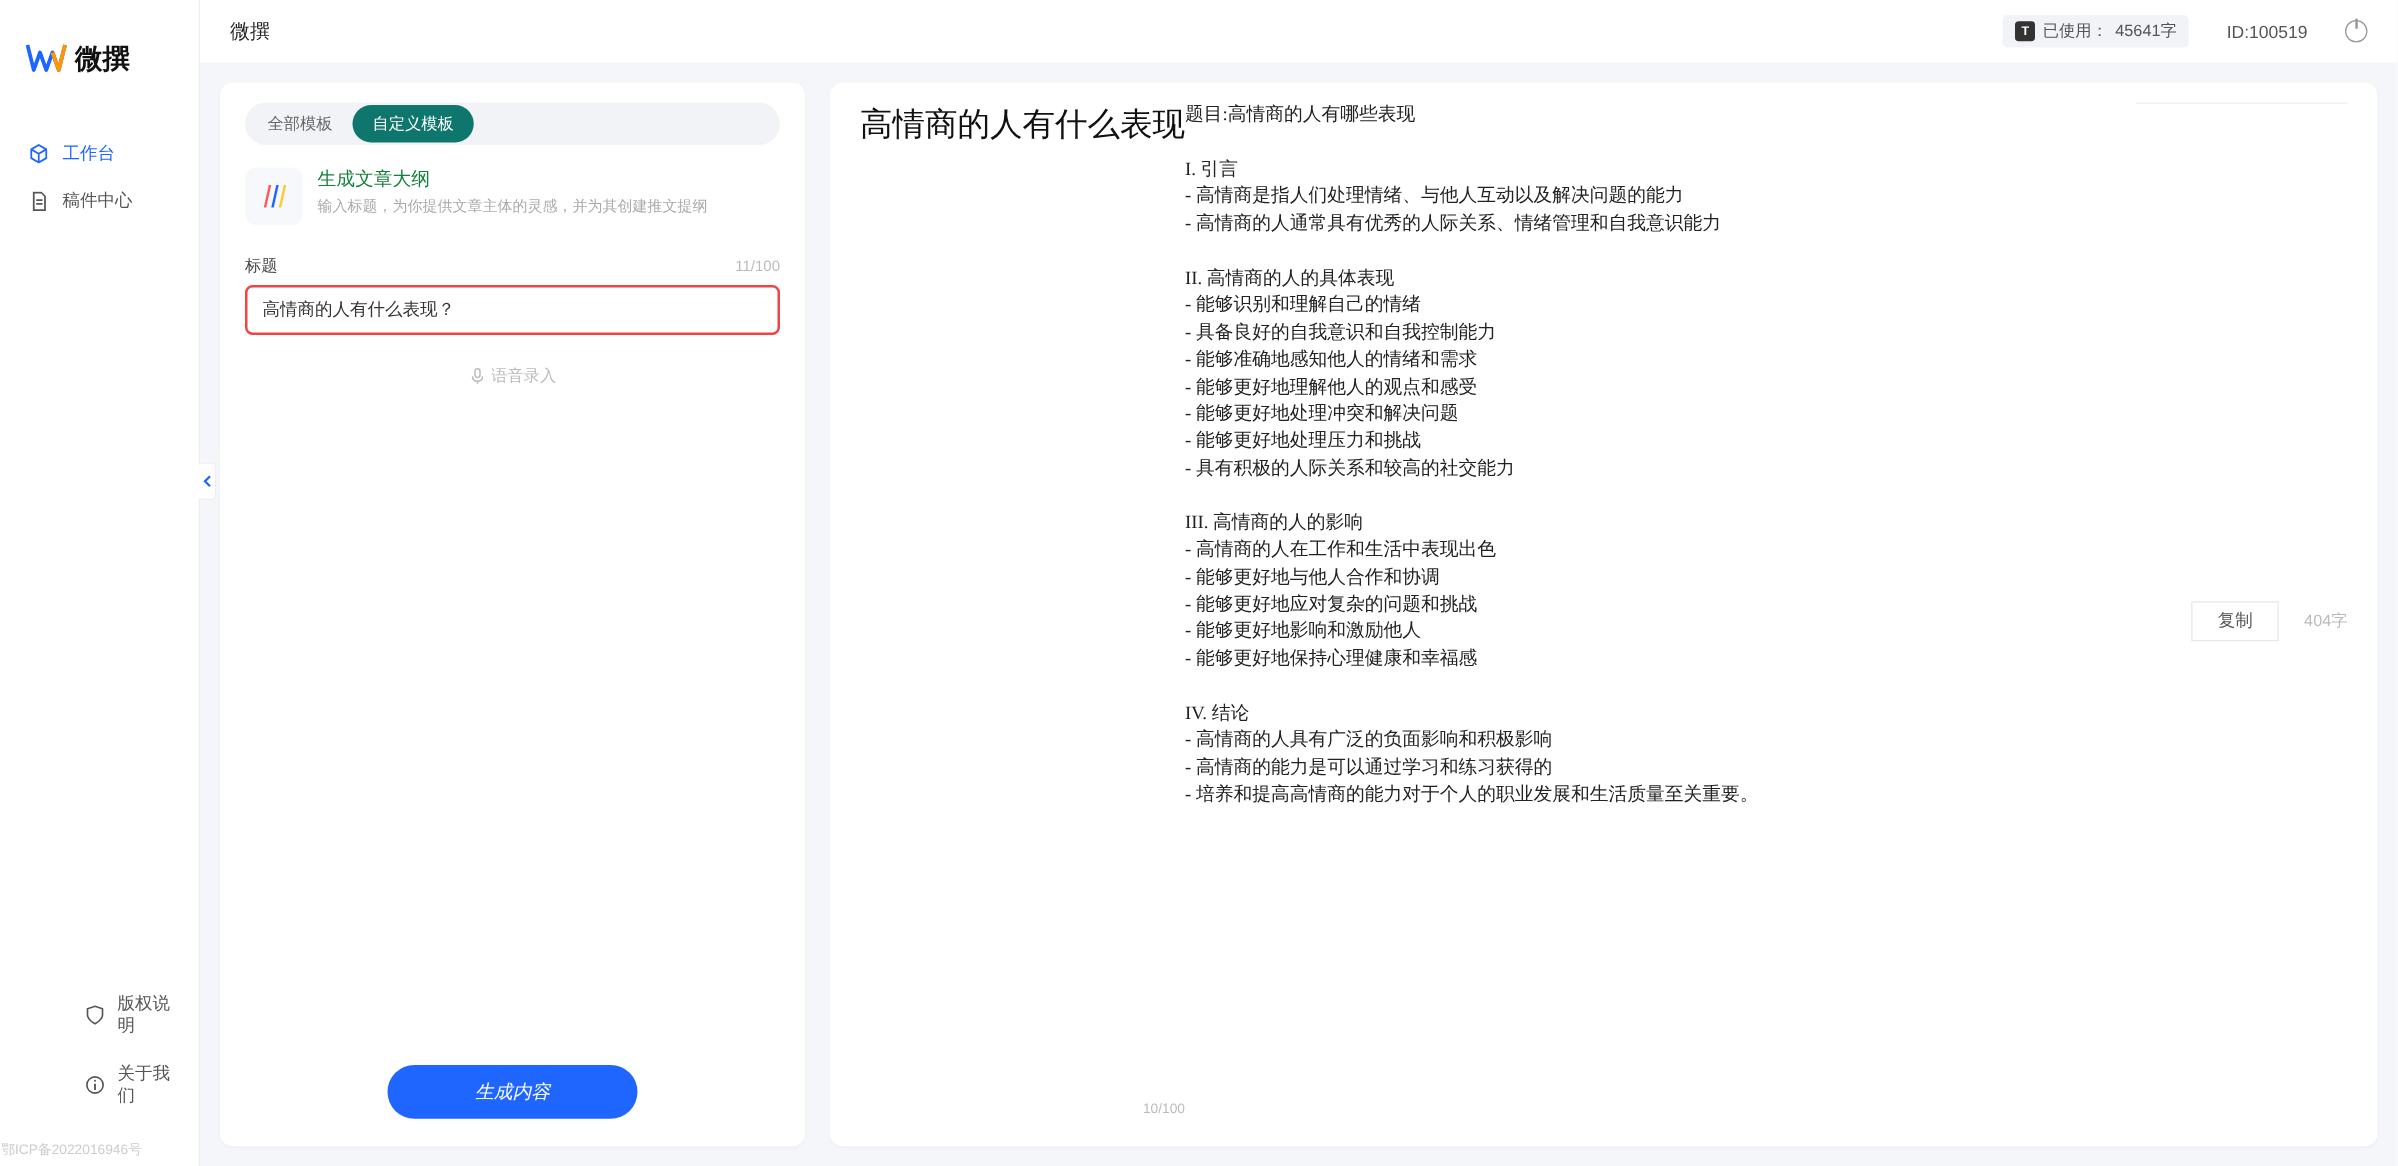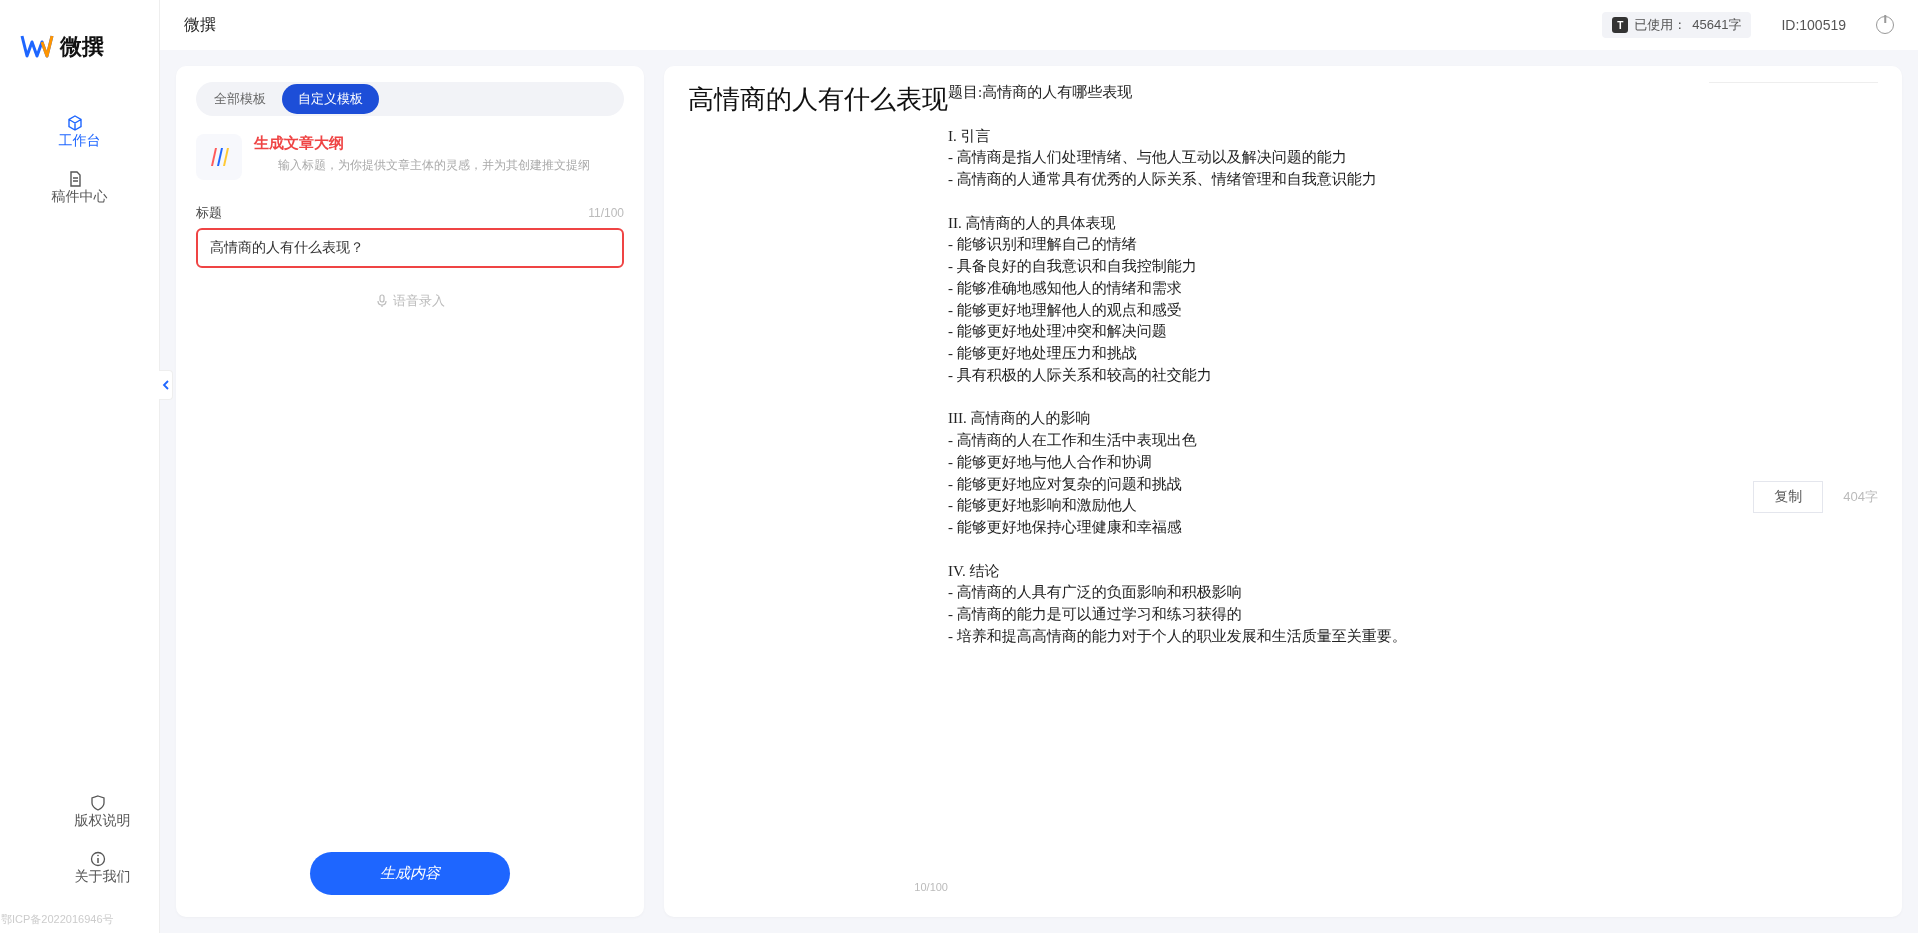--- a/index.html
+++ b/index.html
@@ -24,21 +24,21 @@
   padding-top: 30px;
   position: relative;
 }
 .logo-wrap { display: flex; align-items: center; padding: 0 20px 40px; }
 .logo-icon { width: 34px; height: 34px; margin-right: 6px; display: flex; align-items: center; justify-content: center; }
 .logo-text { font-size: 22px; font-weight: 700; color: #111; }
 .nav-list { flex: 1; padding: 0 10px; }
 .nav-item {
   display: flex; align-items: center;
   padding: 10px 12px; border-radius: 6px;
-  cursor: pointer; color: #555; flex-direction: column;
+  cursor: pointer; color: #555;
 }
 .nav-item.active { color: #1e66ff; }
 .nav-item .nicon { width: 18px; height: 18px; margin-right: 10px; display: flex; align-items: center; justify-content: center; }
 .sidebar-bottom { padding: 0 10px 10px; margin-left: 46px; }
 .sidebar-bottom .nav-item { color: #555; }
 .icp { font-size: 11px; color: #ccc; padding: 6px 1px; }
 .sidebar-collapse {
   position: absolute; right: -14px; top: 370px;
   width: 14px; height: 30px; background: #fff;
   border: 1px solid #eee; border-left: none;
@@ -80,29 +80,29 @@
 }
 .left-panel { width: 468px; padding: 16px 20px; }
 .tabs {
   display: inline-flex; background: #f2f3f7; border-radius: 20px; padding: 2px;
   margin-bottom: 18px;
 }
 .tab {
   padding: 6px 16px; border-radius: 18px; font-size: 13px; cursor: pointer;
   color: #666;
 }
-.tab.active { background: #1d4ed8; color: #fff; }
+.tab.active { background: #0f766e; color: #fff; }
 
 .template-card { display: flex; gap: 12px; margin-bottom: 24px; }
 .template-icon {
   width: 46px; height: 46px; border-radius: 8px; background: #f7f8fc;
   display: flex; align-items: center; justify-content: center; font-size: 20px;
 }
-.template-title { font-size: 15px; font-weight: 700; color: #ef4444; margin-bottom: 4px; }
-.template-desc { font-size: 12px; color: #aaa; margin-left: 24px; }
+.template-title { font-size: 15px; font-weight: 400; color: #15803d; margin-bottom: 4px; }
+.template-desc { font-size: 12px; color: #aaa; }
 
 .field-label-row { display: flex; justify-content: space-between; align-items: center; margin-bottom: 6px; }
 .field-label { font-size: 13px; color: #444; }
 .field-counter { font-size: 12px; color: #bbb; }
 .field-input {
   width: 100%; border: 2px solid #ef4444; border-radius: 6px;
   padding: 10px 12px; font-size: 14px; color: #333; outline: none;
 }
 .voice-entry {
   text-align: center; color: #bbb; font-size: 13px; margin-top: 24px;

